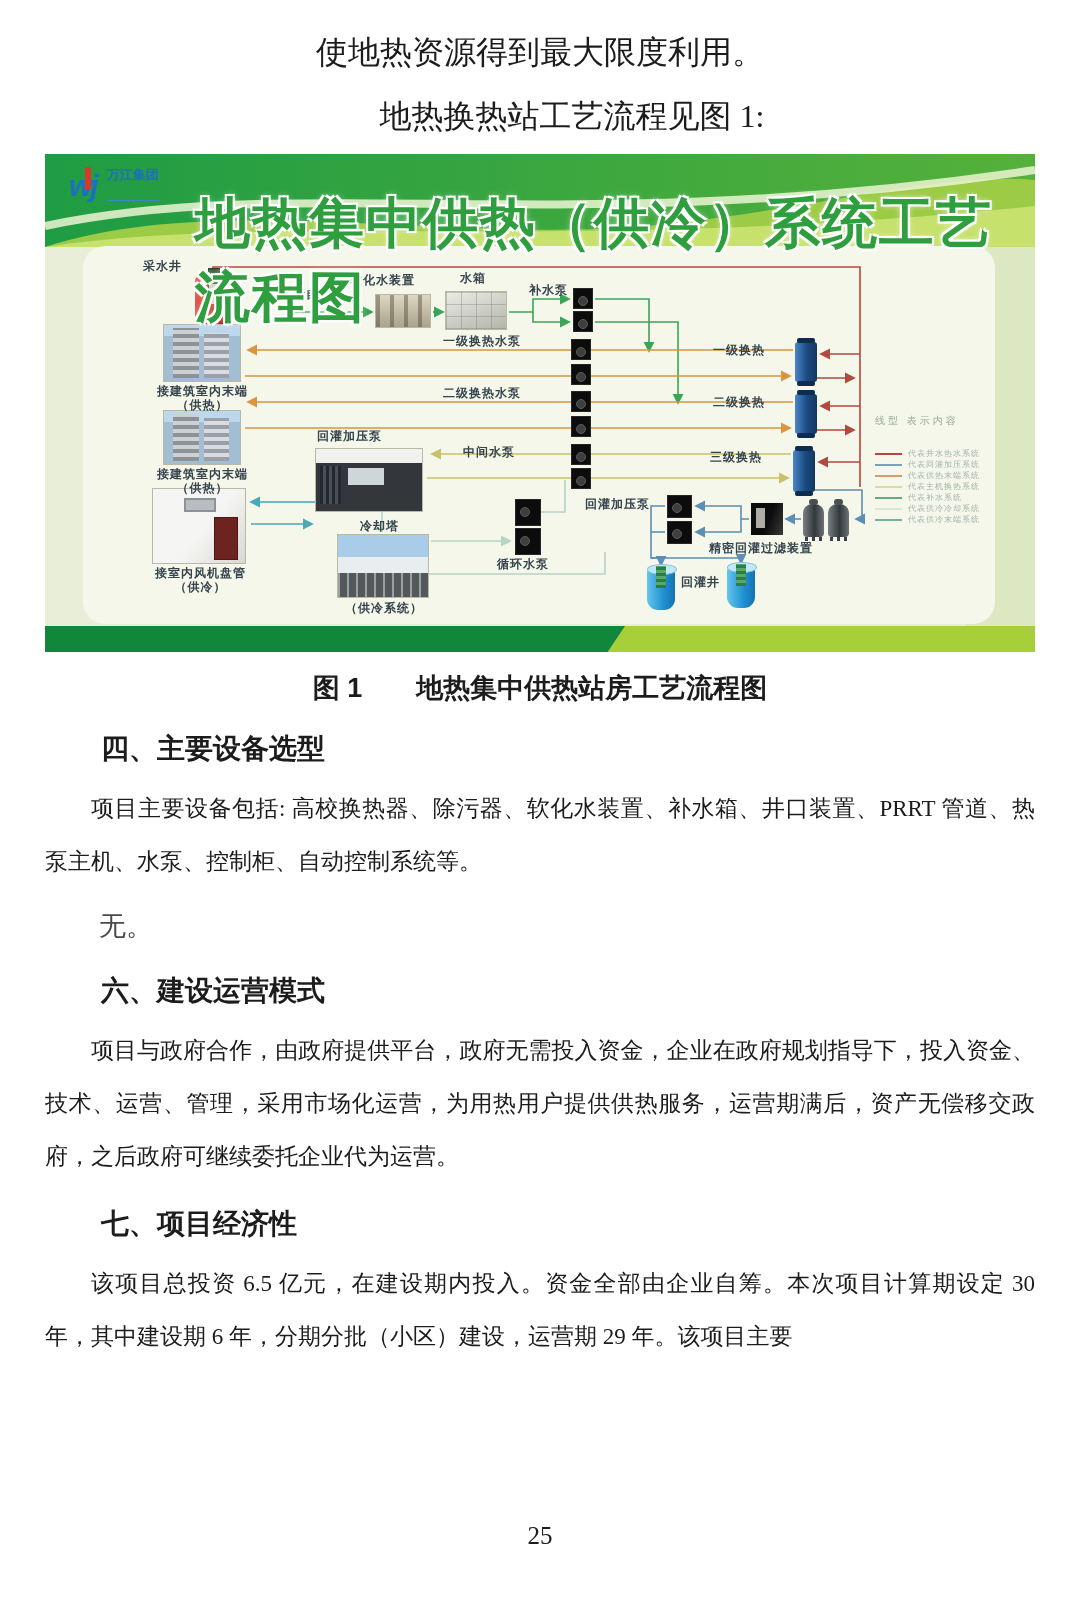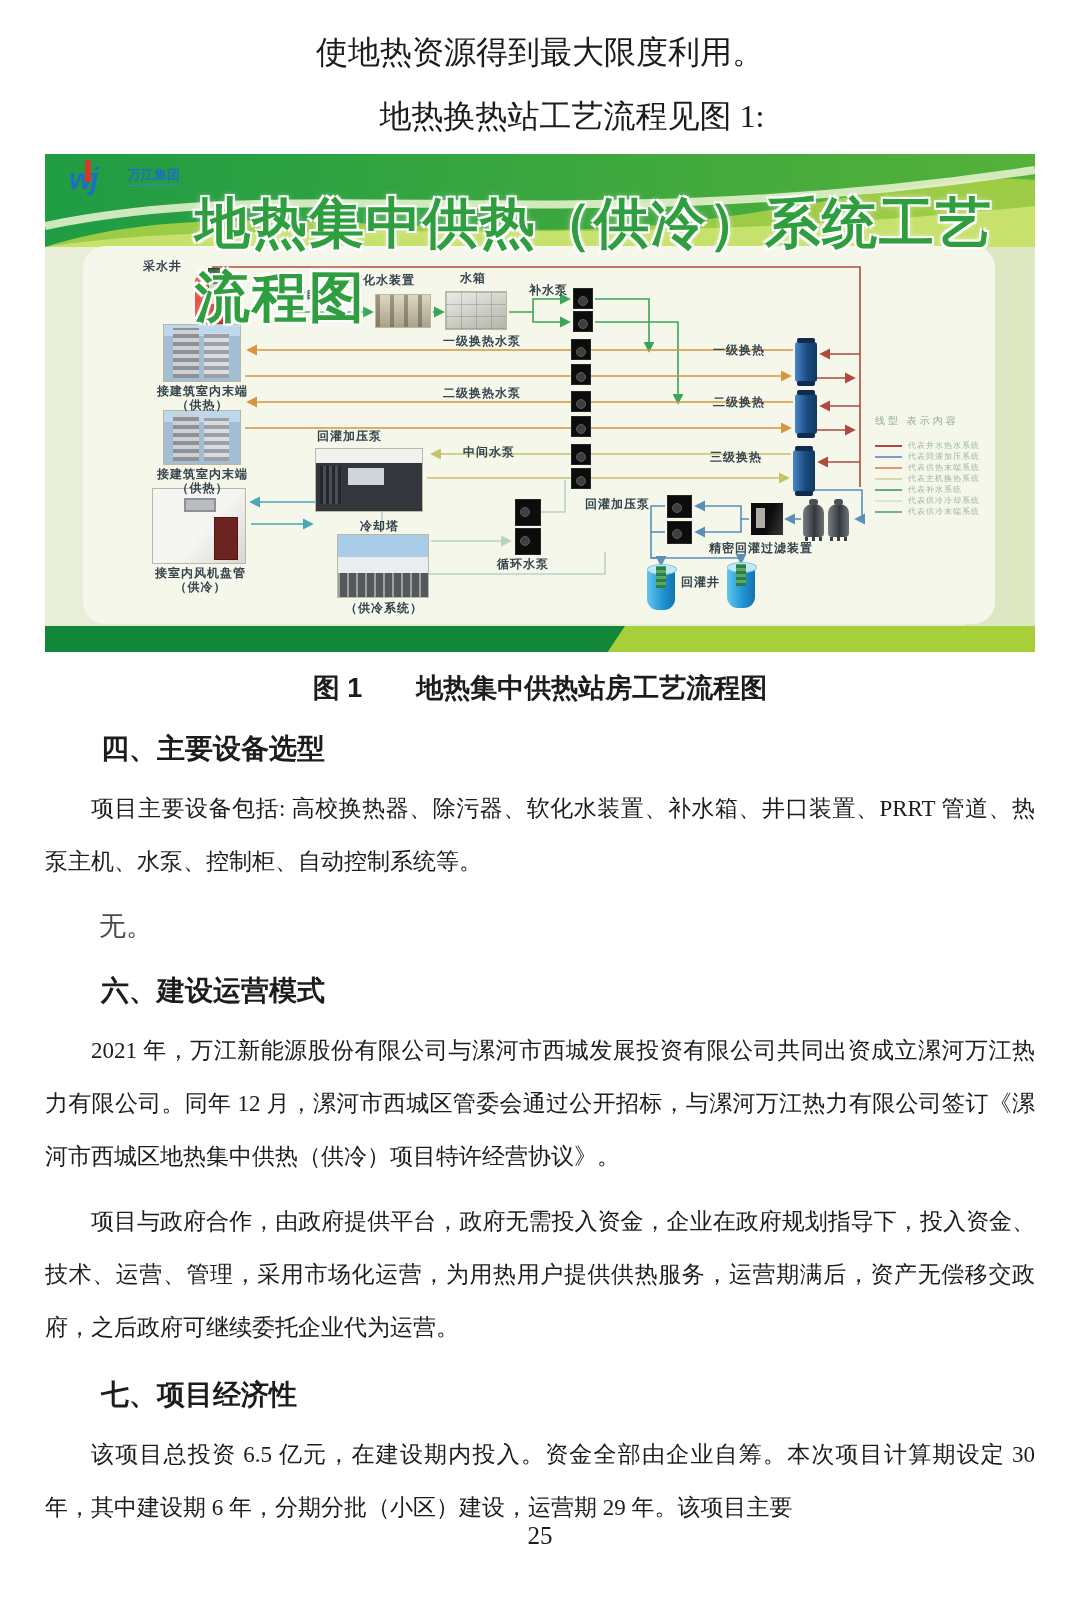--- a/index.html
+++ b/index.html
@@ -27,27 +27,27 @@
   .fig-header { position:absolute; left:0; top:0; width:990px; height:93px; z-index:1; }
   .panel { position:absolute; left:38px; top:92px; width:912px; height:378px;
            background:#f4f7ea; border-radius:22px; z-index:1; }
   .band-r { position:absolute; left:560px; top:472px; width:430px; height:26px; background:#a6cf3a; z-index:1; }
   .band-l { position:absolute; left:0; top:472px; width:580px; height:26px; background:#12873b; z-index:2;
             clip-path:polygon(0 0,100% 0,97% 100%,0 100%); }
   .fig-title { position:absolute; left:150px; top:33px; z-index:6;
                font-family:"Liberation Sans","DejaVu Sans",sans-serif; font-weight:bold;
                font-size:55px; letter-spacing:2px; color:#2f9e3f;
                text-shadow:-2px -2px 0 #fff,2px -2px 0 #fff,-2px 2px 0 #fff,2px 2px 0 #fff,0 0 7px rgba(255,255,255,.9); }
-  .logo { position:absolute; left:24px; top:10px; z-index:6; display:flex; align-items:flex-start;gap:21px; }
+  .logo { position:absolute; left:24px; top:10px; z-index:6; display:flex; align-items:flex-end; }
   .logo .mark { font-family:"Liberation Sans","DejaVu Sans",sans-serif; font-style:italic; font-weight:bold;
                 font-size:30px; line-height:30px; color:#1d6fc0; letter-spacing:-2px; position:relative; }
   .logo .mark::after { content:""; position:absolute; left:16px; top:-4px; width:6px; height:22px;
                        background:#d8372a; border-radius:2px 2px 0 0; }
   .logo .name { font-family:"Liberation Sans","DejaVu Sans",sans-serif; font-size:13px; font-weight:bold;
-                color:#1d6fc0; margin:2px 0 0 10px; border-bottom:1px solid #3c86c8; padding-bottom:1px; }
+                color:#1d6fc0; margin:2px 0 0 10px; border-bottom:1px solid #3c86c8; padding-bottom:16px; }
 
   .lines { position:absolute; left:0; top:0; z-index:2; pointer-events:none; }
 
   
   .lab { position:absolute; z-index:5; font-family:"Liberation Sans","DejaVu Sans",sans-serif;
          font-size:12px; font-weight:bold; color:#35434c; letter-spacing:1px; white-space:nowrap; line-height:13px; }
   .lab.center { text-align:center; white-space:normal; }
 
   
   .node { position:absolute; z-index:3; }
@@ -99,21 +99,21 @@
                    background:repeating-linear-gradient(90deg,#3c4044 0 3px,rgba(0,0,0,0) 3px 7px); }
   .wellblue { width:28px; height:42px; border-radius:5px 5px 11px 11px;
               background:linear-gradient(90deg,#63c6ec,#1e90d2 60%,#1573ad); }
   .wellblue::before { content:""; position:absolute; left:0; top:-4px; width:28px; height:9px; border-radius:50%;
                       background:#bfe9f7; border:1px solid #7cc4e2; }
   .wellblue::after { content:""; position:absolute; left:9px; top:-2px; width:10px; height:22px;
                      background:repeating-linear-gradient(0deg,#2f7d46 0 3px,#57a96a 3px 6px); }
 
   
   .legend { position:absolute; left:830px; top:260px; z-index:5; font-family:"Liberation Sans","DejaVu Sans",sans-serif; }
-  .legend .hd { font-size:10px; letter-spacing:3px; color:#93ad9f; margin-bottom:12px; }
+  .legend .hd { font-size:10px; letter-spacing:3px; color:#93ad9f; margin-bottom:20px; }
   .legend .row { display:flex; align-items:center; height:11px; }
   .legend .sw { width:27px; height:2px; margin-right:6px; flex:none; }
   .legend .tx { font-size:8px; letter-spacing:1px; color:#9fb3a8; white-space:nowrap; }
 </style>
 </head>
 <body>
 
 <div class="doc">
 
   <p class="p-line p-intro1">使地热资源得到最大限度利用。</p>
@@ -312,20 +312,19 @@
   </div>
 
   <p class="caption">图 1　　地热集中供热站房工艺流程图</p>
 
   <h2 class="sec-h">四、主要设备选型</h2>
   <p class="para">项目主要设备包括: 高校换热器、除污器、软化水装置、补水箱、井口装置、PRRT 管道、热泵主机、水泵、控制柜、自动控制系统等。</p>
 
   <p class="para-none">无。</p>
 
   <h2 class="sec-h">六、建设运营模式</h2>
-  <p class="para">2021 年，万江新能源股份有限公司与漯河市西城发展投资有限公司共同出资成立漯河万江热力有限公司。同年 12 月，漯河市西城区管委会通过公开招标，与漯河万江热力有限公司签订《漯河市西城区地热集中供热（供冷）项目特许经营协议》。</p>
   <p class="para">项目与政府合作，由政府提供平台，政府无需投入资金，企业在政府规划指导下，投入资金、技术、运营、管理，采用市场化运营，为用热用户提供供热服务，运营期满后，资产无偿移交政府，之后政府可继续委托企业代为运营。</p>
 
   <h2 class="sec-h">七、项目经济性</h2>
   <p class="para">该项目总投资 6.5 亿元，在建设期内投入。资金全部由企业自筹。本次项目计算期设定 30 年，其中建设期 6 年，分期分批（小区）建设，运营期 29 年。该项目主要</p>
 </div>
 
 <div class="page-num">25</div>
 
 </body></html>

